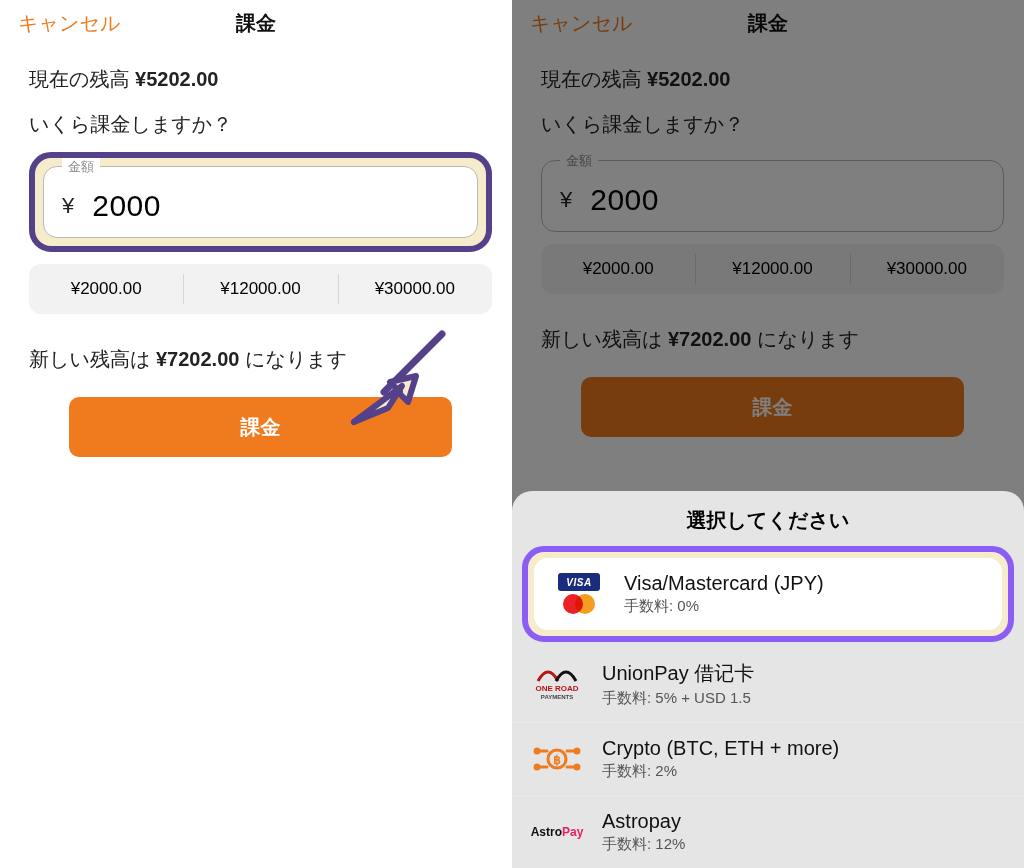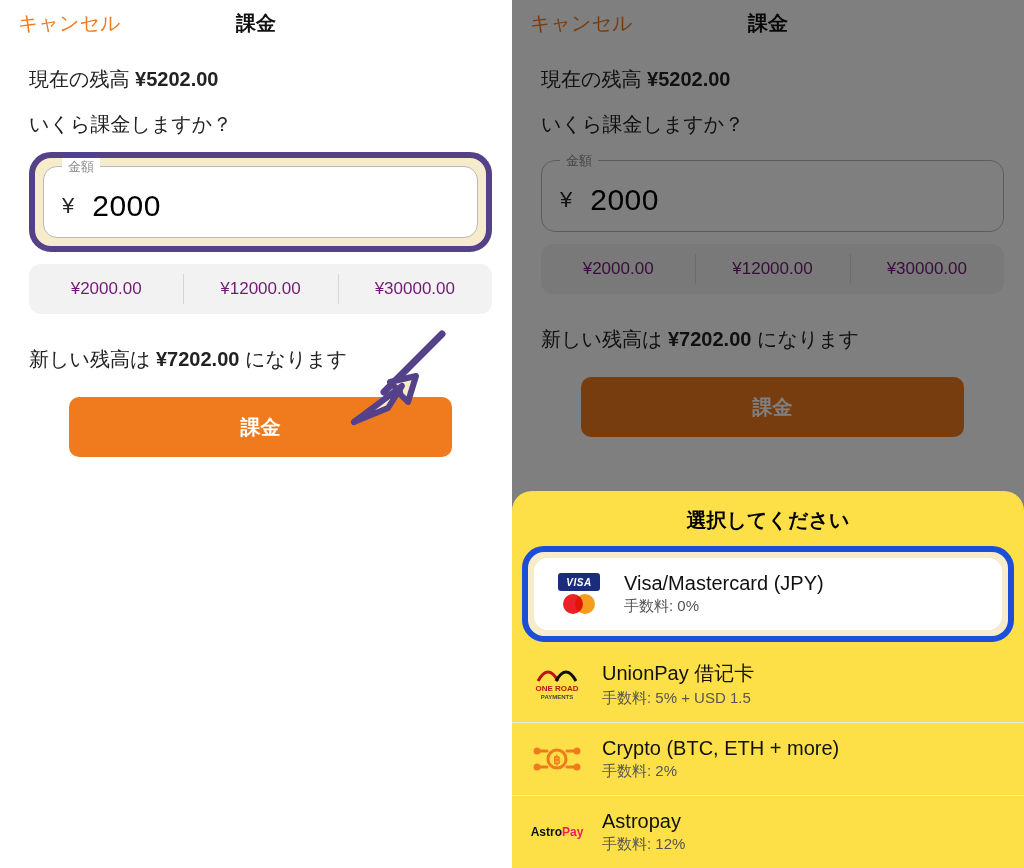--- a/index.html
+++ b/index.html
@@ -23,46 +23,46 @@
   
   .hl { border: 6px solid #54418a; border-radius: 22px; background: #f6eccb; padding: 8px; margin-top: 14px; }
   .amount-field { position: relative; border: 1px solid #b9b9b9; border-radius: 14px; background: #fff; padding: 22px 18px 14px 18px; }
   .amount-field .legend { position: absolute; top: -9px; left: 18px; background: #fff; padding: 0 6px; font-size: 13px; color: #8b8b8b; }
   .amount-field .row { display: flex; align-items: center; gap: 18px; font-size: 22px; color: #222; }
   .amount-field .yen { font-size: 22px; }
   .amount-field .val { font-size: 30px; letter-spacing: 0.5px; border:none; outline:none; width: 100%; background:transparent; }
 
   
   .presets { margin-top: 12px; background: #f2f2f2; border-radius: 12px; display: flex; height: 50px; overflow: hidden; }
-  .presets .pbtn { flex: 1; display: flex; align-items: center; justify-content: center; font-size: 17px; color: #701a75; position: relative; }
+  .presets .pbtn { flex: 1; display: flex; align-items: center; justify-content: center; font-size: 17px; color: #000000; position: relative; }
   .presets .pbtn + .pbtn::before { content:""; position:absolute; left:0; top:10px; bottom:10px; width:1px; background:#d6d6d6; }
 
   .newbal { margin-top: 32px; font-size: 20px; color:#222; }
   .newbal .amt { font-weight:700; }
 
   .charge-btn { margin: 24px 40px 0 40px; background:#f07b1f; color:#fff; border-radius:10px; height:60px; display:flex; align-items:center; justify-content:center; font-size:20px; font-weight:600; }
 
   
   .arrow { position:absolute; left:346px; top:320px; width:110px; height:110px; pointer-events:none; }
 
   
   .dim { position:absolute; inset:0; background:rgba(0,0,0,0.5); }
 
   
-  .sheet { position:absolute; left:0; right:0; bottom:0; background:#fde047; border-top-left-radius:20px; border-top-right-radius:20px; padding-top:6px; }
+  .sheet { position:absolute; left:0; right:0; bottom:0; background:#e5e5e5; border-top-left-radius:20px; border-top-right-radius:20px; padding-top:6px; }
   .sheet-title { text-align:center; font-weight:700; font-size:20px; padding:10px 0 6px 0; }
   .pay-list { }
   .pay-item { display:flex; align-items:center; gap:18px; padding:14px 18px; border-top:1px solid #eaeaea; }
   .pay-item:first-of-type { border-top:none; }
   .pay-icon { width:54px; display:flex; flex-direction:column; align-items:center; justify-content:center; gap:2px; }
   .pay-name { font-size:20px; color:#111; }
   .pay-fee  { font-size:15px; color:#555; margin-top:2px; }
 
   
-  .hl-pay { border:6px solid #1d4ed8; border-radius:22px; background:#f6eccb; padding:6px; margin:6px 10px 4px 10px; }
+  .hl-pay { border:6px solid #8b5cf6; border-radius:22px; background:#f6eccb; padding:6px; margin:6px 10px 4px 10px; }
   .hl-pay .pay-item { background:#fff; border-radius:14px; border-top:none; }
 
   
   .visa-badge { width:42px; height:18px; background:#1a2d7c; border-radius:3px; color:#fff; font-size:10px; font-weight:800; font-style:italic; display:flex; align-items:center; justify-content:center; letter-spacing:0.5px; }
   .mc-badge { width:42px; height:22px; position:relative; }
   .mc-badge .c1, .mc-badge .c2 { position:absolute; width:20px; height:20px; border-radius:50%; top:1px; }
   .mc-badge .c1 { background:#eb2127; left:5px; }
   .mc-badge .c2 { background:#f59d1e; left:17px; mix-blend-mode:multiply; }
   .oneroad { font-size:8px; font-weight:800; color:#b71616; text-align:center; line-height:1; }
   .oneroad .sub { font-size:6px; color:#444; font-weight:600; }

